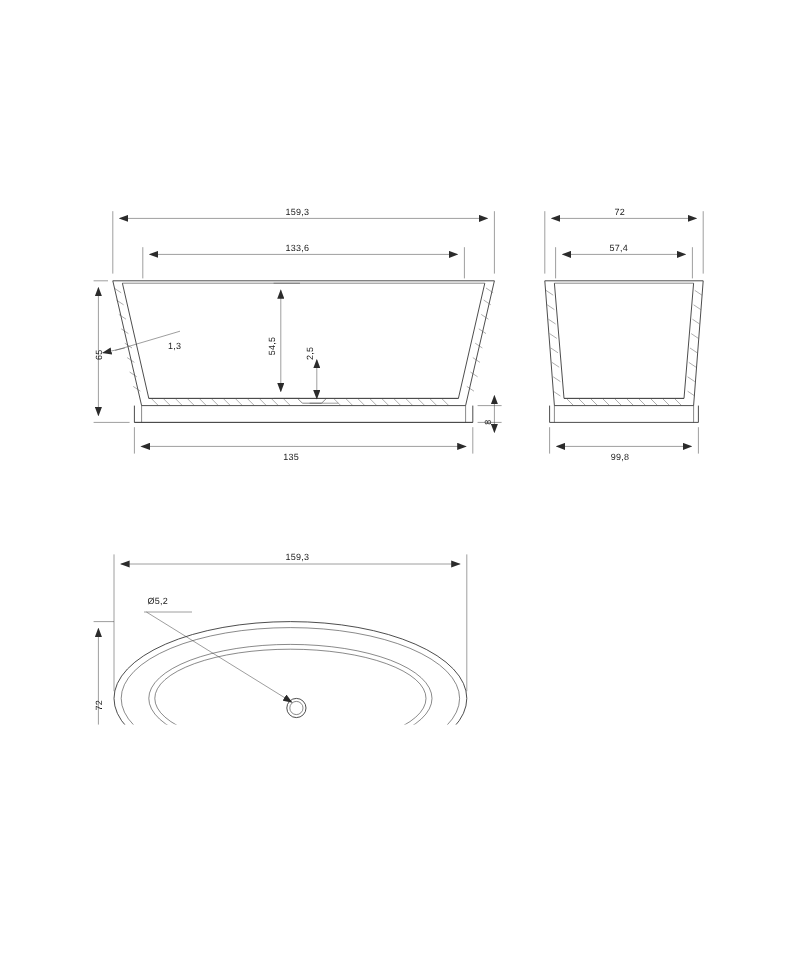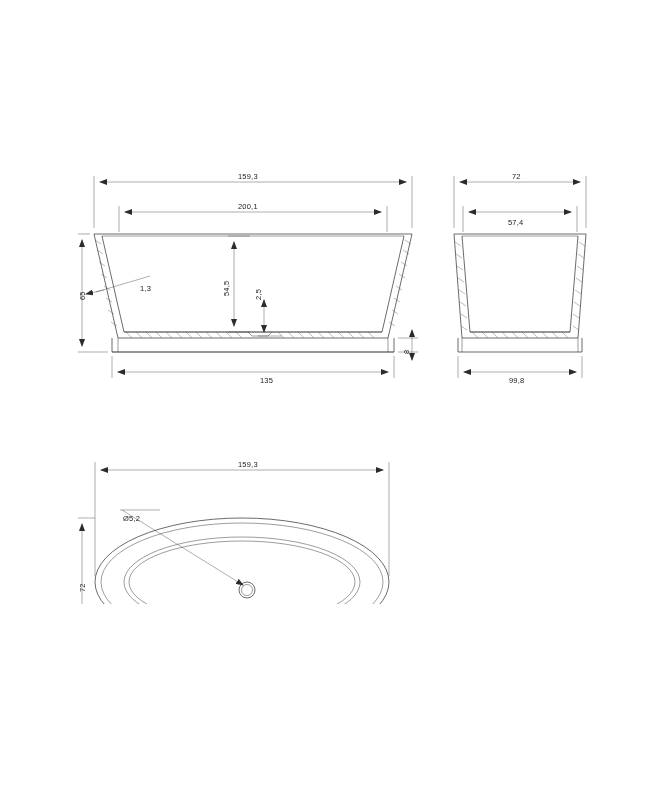--- a/index.html
+++ b/index.html
@@ -249,29 +249,29 @@
       <path class="ext" d="M95,518 L78,518"></path>
       <path class="ext" d="M95,646 L78,646"></path>
       <path class="ext" d="M82,524 L82,640" marker-start="url(#ars)" marker-end="url(#ar)"></path>
 
       <path class="ext" d="M122,510 L243,585" marker-end="url(#ar)"></path>
       <path class="ext" d="M120,510 L160,510"></path>
     </g>
   </svg>
 
   <div class="dim-text" style="left:238px; top:172px;">159,3</div>
-  <div class="dim-text" style="left:238px; top:202px;">200,1</div>
-  <div class="dim-text" style="left:260px; top:376px;text-align:right;">135</div>
+  <div class="dim-text" style="left:238px; top:202px;">133,6</div>
+  <div class="dim-text" style="left:236px; top:376px;text-align:right;">135</div>
   <div class="dim-text vert" style="left:78px; top:300px;">65</div>
   <div class="dim-text" style="left:140px; top:284px;">1,3</div>
   <div class="dim-text vert" style="left:222px; top:296px;">54,5</div>
   <div class="dim-text vert" style="left:254px; top:300px;">2,5</div>
   <div class="dim-text vert" style="left:402px; top:354px;">8</div>
 
   <div class="dim-text" style="left:512px; top:172px;">72</div>
-  <div class="dim-text" style="left:508px; top:218px;">57,4</div>
+  <div class="dim-text" style="left:508px; top:202px;">57,4</div>
   <div class="dim-text" style="left:509px; top:376px;">99,8</div>
 
   <div class="dim-text" style="left:238px; top:460px;">159,3</div>
   <div class="dim-text vert" style="left:78px; top:592px;">72</div>
-  <div class="dim-text" style="left:123px; top:514px;">Ø5,2</div>
+  <div class="dim-text" style="left:123px; top:496px;">Ø5,2</div>
 
 </div>
 
 </body></html>

